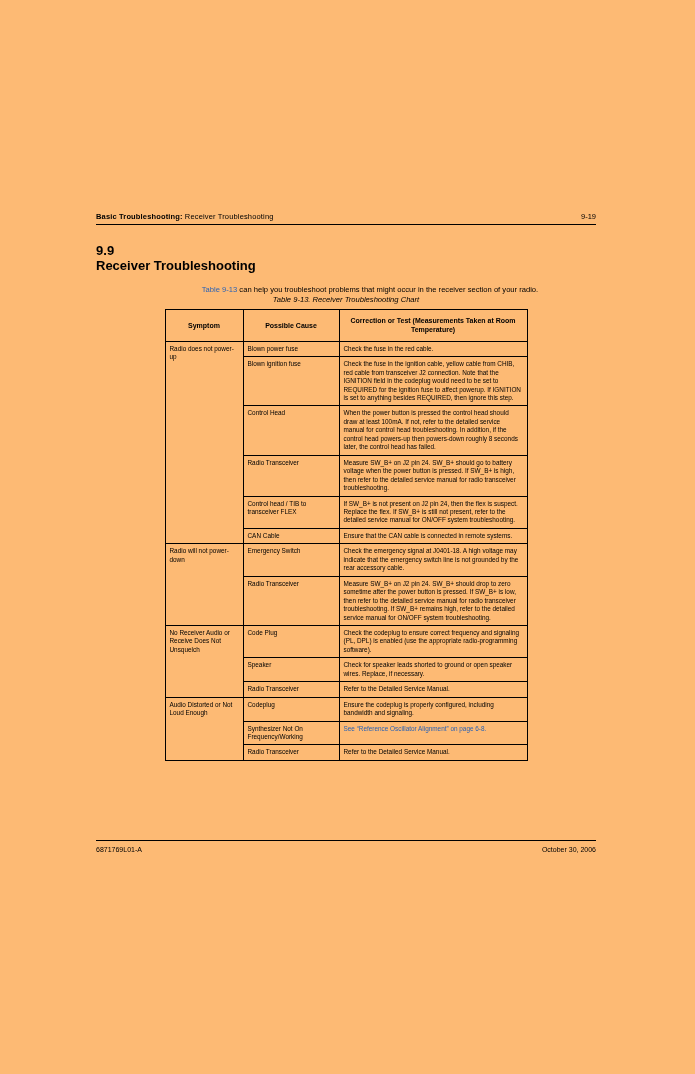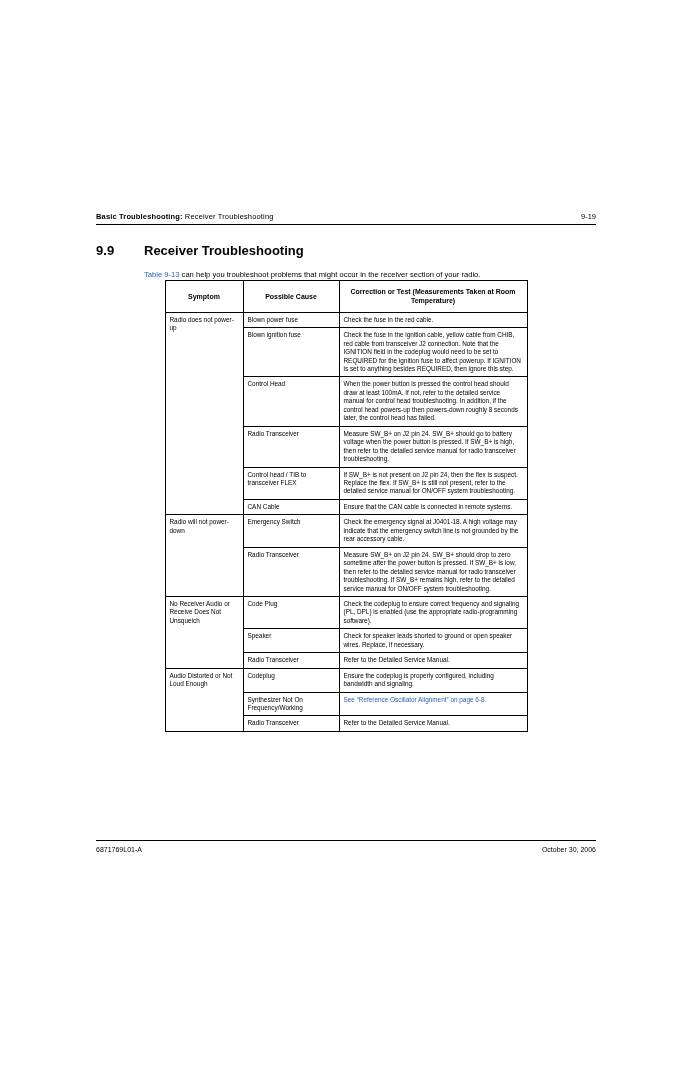--- a/index.html
+++ b/index.html
@@ -6,21 +6,21 @@
     margin: 0;
     padding: 0;
     background: #b4b4b4;
   }
   body {
     font-family: "Liberation Sans", sans-serif;
   }
   .page {
     width: 695px;
     height: 1074px;
-    background: #ffffff;
+    background: #fdba74;
     position: relative;
     margin: 0 auto;
     overflow: hidden;
   }
   .content {
     position: absolute;
     left: 96px;
     top: 196px;
     width: 500px;
   }
@@ -38,35 +38,37 @@
   .header-left b { font-weight: bold; }
   .header-right { font-size: 7.5px; margin-top: 16px; }
   .rule {
     border-bottom: 1px solid #000;
     height: 0;
   }
   .sec-head {
     display: flex;
     margin-top: 18px;
     margin-bottom: 12px;
+    flex-direction: column;
   }
   .sec-num {
     font-size: 13px;
     font-weight: bold;
     width: 48px;
     letter-spacing: 0.01em;
   }
   .sec-title {
     font-size: 13px;
     font-weight: bold;
   }
   .intro {
     font-size: 7.6px;
     margin-left: 48px;
     line-height: 1.35;
+    text-align: center;
   }
   .link { color: #2a62b5; }
   .table-caption {
     text-align: center;
     font-size: 7.6px;
     font-style: italic;
     margin-bottom: 5px;
   }
   table.tbl {
     border-collapse: collapse;
@@ -120,20 +122,21 @@
     </div>
     <div class="rule"></div>
 
     <div class="sec-head">
       <div class="sec-num">9.9</div>
       <div class="sec-title">Receiver Troubleshooting</div>
     </div>
 
     <div class="intro"><span class="link">Table 9-13</span><span> can help you troubleshoot problems that might occur in the receiver section of your radio.</span></div>
 
+    <div class="table-caption">Table 9-13.  Receiver Troubleshooting Chart</div>
 
     <table class="tbl">
       <colgroup>
           <col class="c1">
           <col class="c2">
           <col class="c3">
         </colgroup>
       <thead>
         <tr>
           <th>Symptom</th>

